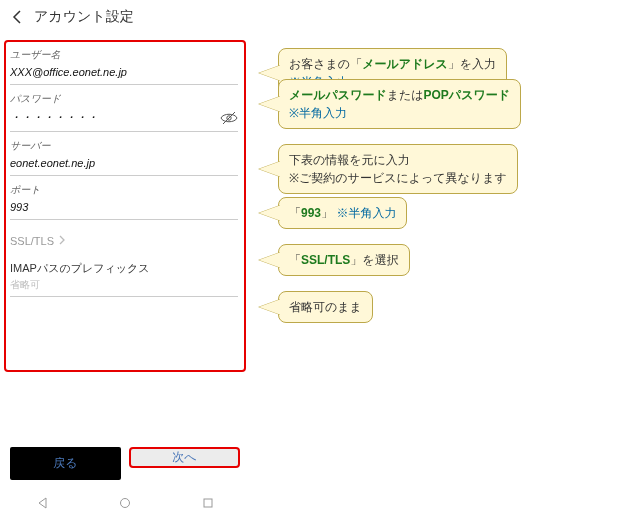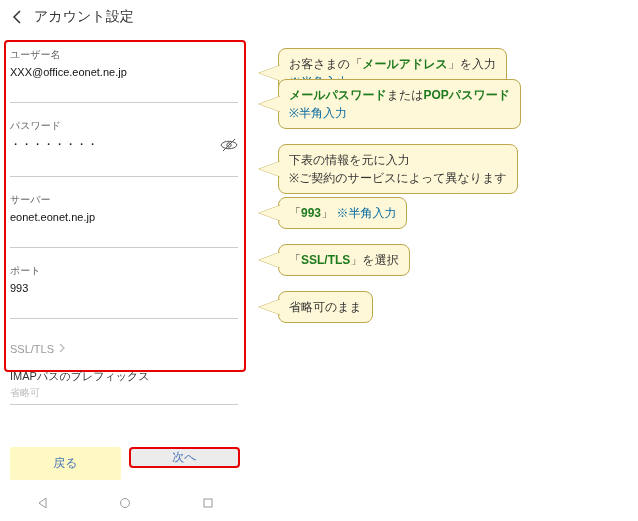--- a/index.html
+++ b/index.html
@@ -35,30 +35,30 @@
     height: 332px;
     border: 2px solid #e60000;
     border-radius: 4px;
     pointer-events: none;
   }
   .form {
     position: absolute;
     left: 10px; top: 48px;
     width: 228px;
   }
-  .field { margin-bottom: 16px; }
+  .field { margin-bottom: 7px; font-style: italic; }
   .fld-label {
     font-size: 10px;
     color: #666;
     margin-bottom: 4px;
   }
   .fld-value {
     font-size: 11px;
     color: #111;
-    padding-bottom: 24px;
+    padding-bottom: 6px;
     border-bottom: 1px solid #ccc;
     display: flex;
     align-items: center;
     justify-content: space-between;
     min-height: 18px;
   }
   .sec-row {
     display:flex; justify-content:space-between; align-items:center;
     padding: 8px 0;
     font-size: 11px;
@@ -78,21 +78,21 @@
 
   .btnbar {
     position: absolute;
     left: 10px; bottom: 36px;
     width: 230px;
     display: flex;
     gap: 8px;
   }
   .btn {
     flex: 1;
-    background: #fef9c3;
+    background: #000000;
     text-align: center;
     padding: 8px 0;
     font-size: 12px;
     color: #4a77b8;
     border-radius: 2px;
   }
   .btn.next-wrap {
     padding: 0;
     background: transparent;
   }

